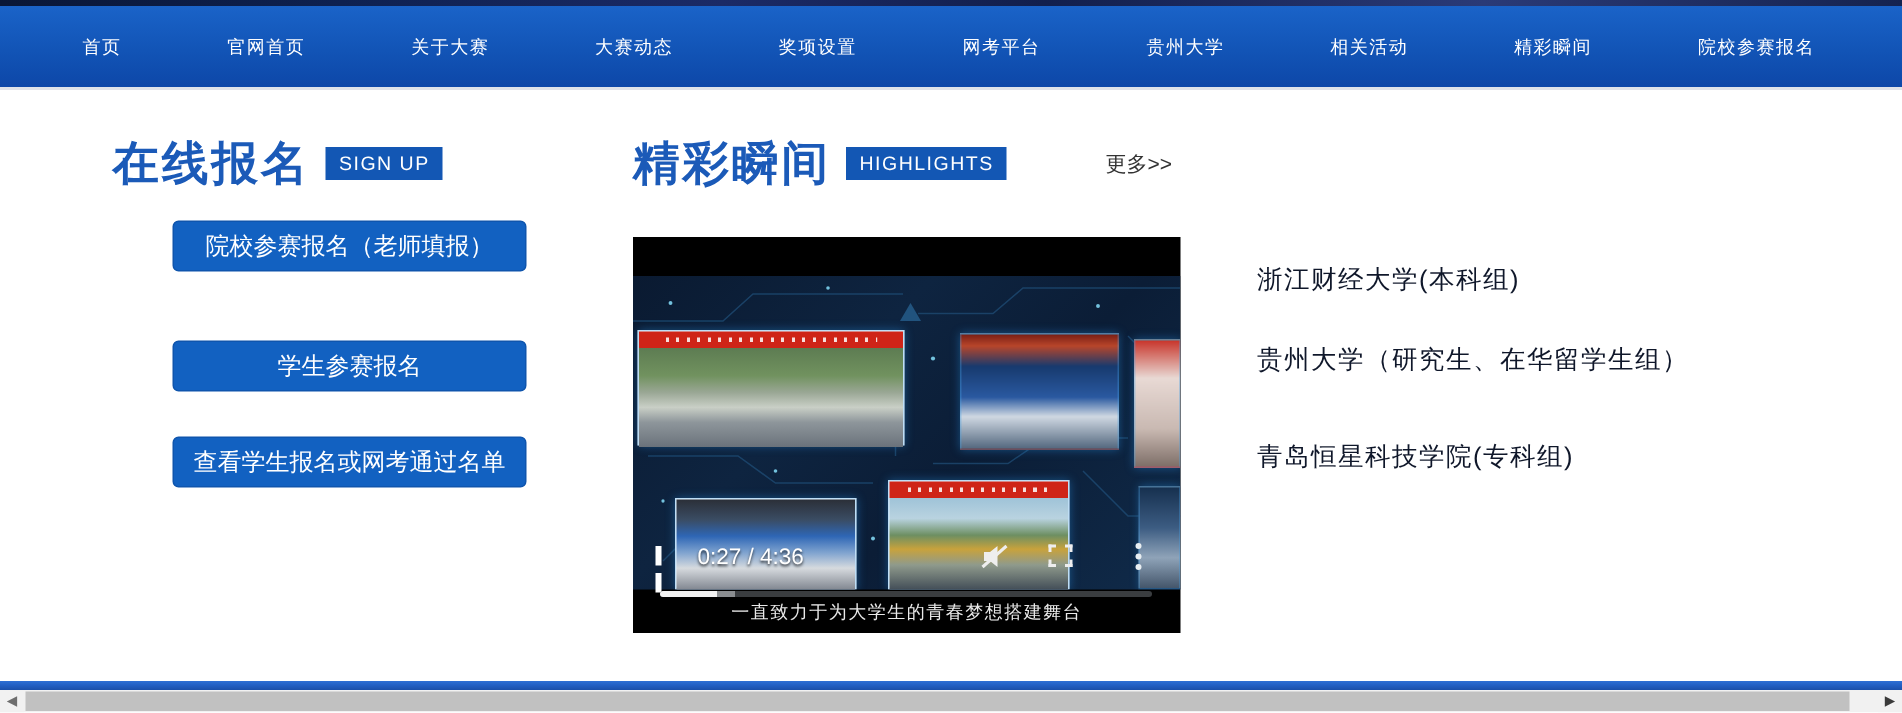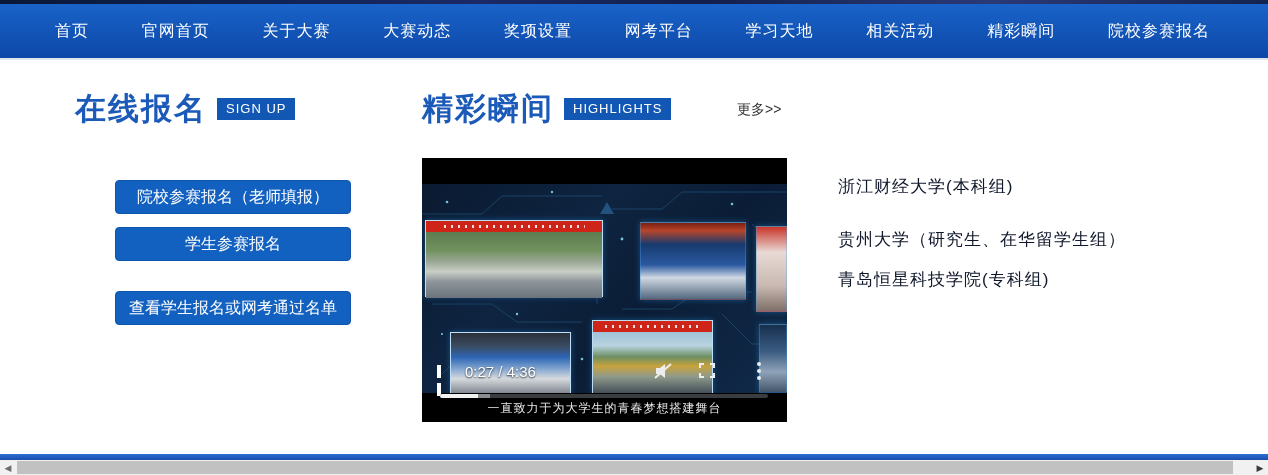--- a/index.html
+++ b/index.html
@@ -8,21 +8,21 @@
 
   
   .top-strip { position:absolute; left:0; top:0; width:1268px; height:4px;
     background:linear-gradient(90deg,#0a1736 0%,#0e2150 18%,#1b2a66 38%,#121f4c 55%,#2a3a77 78%,#15234f 100%); }
 
   
   .navbar { position:absolute; left:0; top:4px; width:1268px; height:56px;
     background:linear-gradient(180deg,#1a63c8 0%,#1254b6 55%,#0d47a8 100%);
     display:flex; align-items:center; justify-content:space-between;
     padding:0 58px 0 55px; border-bottom:2px solid #dfe3ea; }
-  .nav-item { color:#fff; font-size:16px; letter-spacing:1px; cursor:pointer; white-space:nowrap; }
+  .nav-item { color:#fff; font-size:12px; letter-spacing:1px; cursor:pointer; white-space:nowrap; }
 
   
   .col-head { position:absolute; display:flex; align-items:center; gap:10px; }
   .col-title { font-size:31px; font-weight:bold; color:#1b5ab8; letter-spacing:2px; }
   .col-badge { background:#1357b4; color:#fff; font-size:13px; padding:3px 9px 4px; letter-spacing:1px; white-space:nowrap; }
 
   
   .reg-btn { position:absolute; left:115px; width:236px; height:34px; background:#1261c1;
     border:1px solid #0f55ad; border-radius:4px; color:#fff; font-size:16px;
     display:flex; align-items:center; justify-content:center; cursor:pointer;
@@ -91,31 +91,31 @@
 
 <div class="top-strip"></div>
 
 <div class="navbar">
   <span class="nav-item">首页</span>
   <span class="nav-item">官网首页</span>
   <span class="nav-item">关于大赛</span>
   <span class="nav-item">大赛动态</span>
   <span class="nav-item">奖项设置</span>
   <span class="nav-item">网考平台</span>
-  <span class="nav-item">学习天地</span>
+  <span class="nav-item">贵州大学</span>
   <span class="nav-item">相关活动</span>
   <span class="nav-item">精彩瞬间</span>
   <span class="nav-item">院校参赛报名</span>
 </div>
 
 <div class="col-head" style="left:75px; top:88px;text-align:right;">
   <span class="col-title">在线报名</span>
   <span class="col-badge">SIGN UP</span>
 </div>
-<button class="reg-btn" style="top:180px;">院校参赛报名（老师填报）</button>
+<button class="reg-btn" style="top:147px;">院校参赛报名（老师填报）</button>
 <button class="reg-btn" style="top:227px;">学生参赛报名</button>
 <button class="reg-btn" style="top:291px;">查看学生报名或网考通过名单</button>
 
 <div class="col-head" style="left:422px; top:88px;">
   <span class="col-title">精彩瞬间</span>
   <span class="col-badge">HIGHLIGHTS</span>
 </div>
 <span class="more-link">更多&gt;&gt;</span>
 
 <div class="video">
@@ -191,20 +191,20 @@
     <div class="vp-played"></div>
     <div class="vp-buffered"></div>
   </div>
   <div class="vp-caption">一直致力于为大学生的青春梦想搭建舞台</div>
 </div>
 
 <div class="col-head" style="left:835px; top:88px;">
 </div>
 <div class="org-item" style="top:175px;">浙江财经大学(本科组)</div>
 <div class="org-item" style="top:228px;">贵州大学（研究生、在华留学生组）</div>
-<div class="org-item" style="top:268px;">青岛恒星科技学院(专科组)</div>
+<div class="org-item" style="top:293px;">青岛恒星科技学院(专科组)</div>
 
 <div class="bottom-bar"></div>
 <div class="hscrollbar">
   <span class="sb-arrow left">◀</span>
   <div class="sb-thumb"></div>
   <span class="sb-arrow right">▶</span>
 </div>
 
 </body></html>

